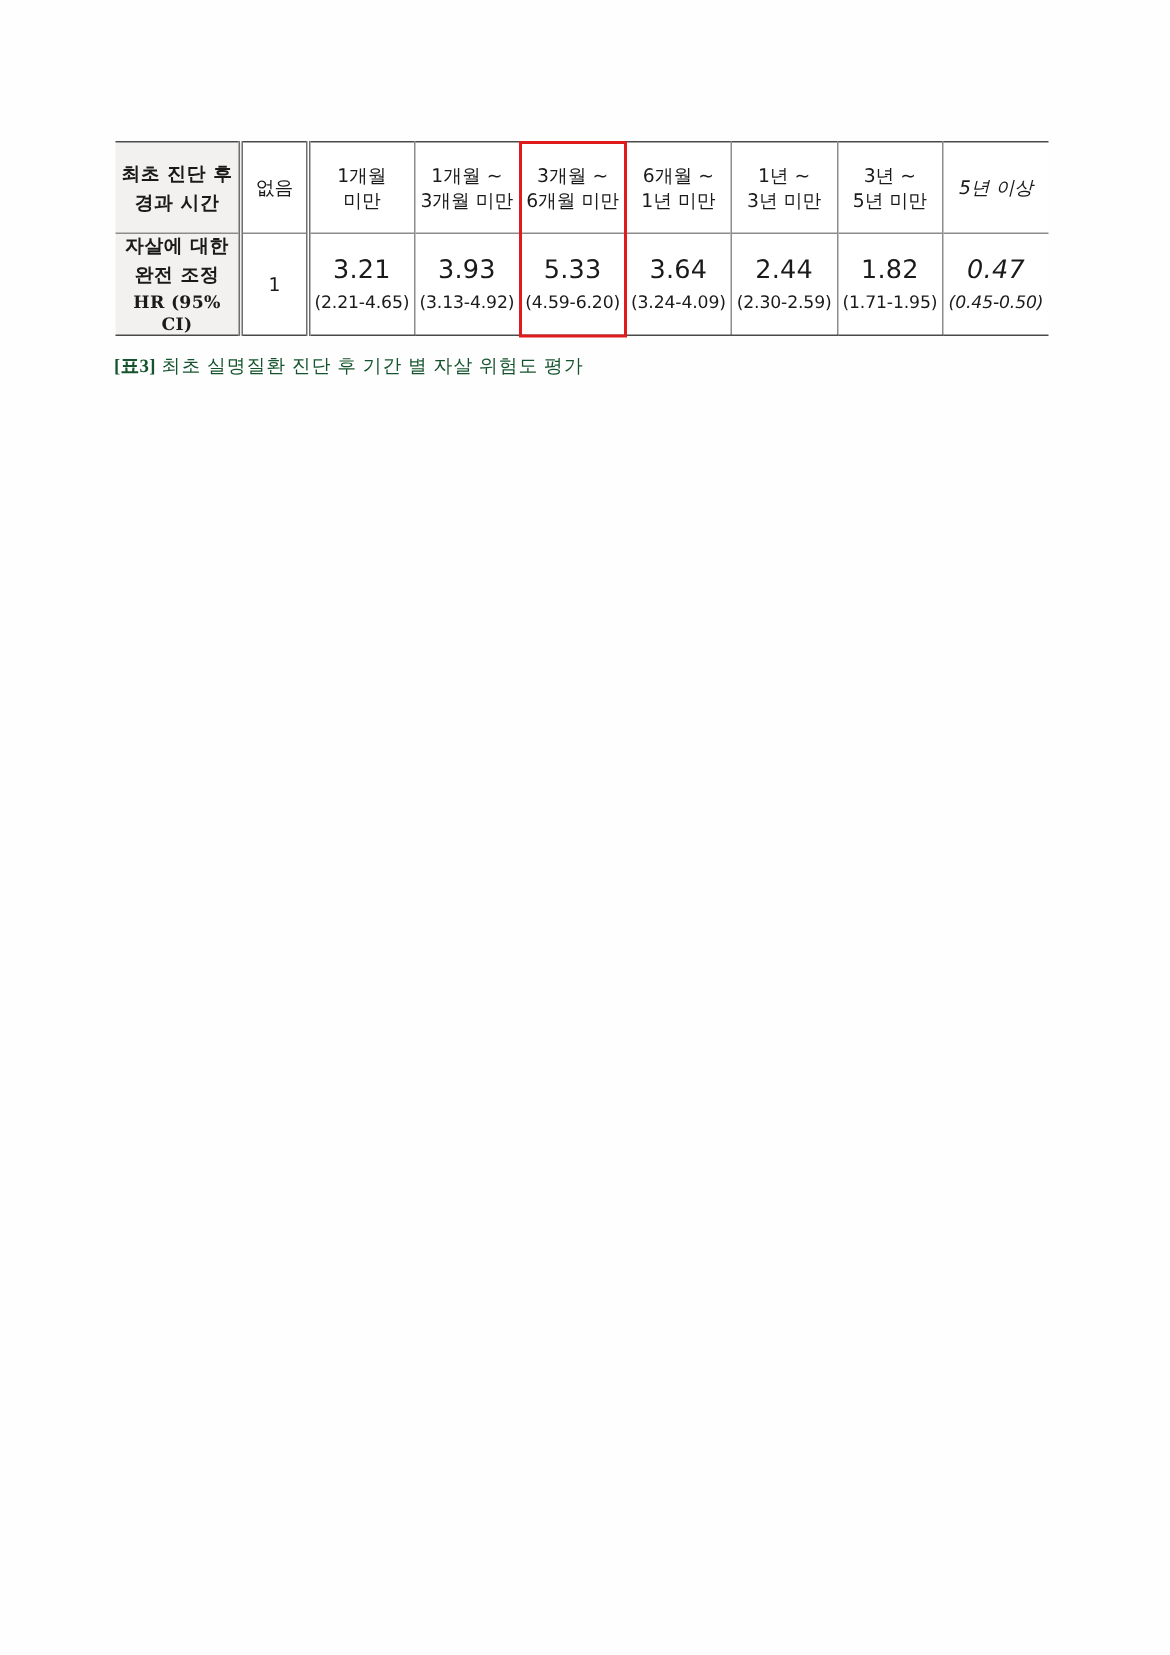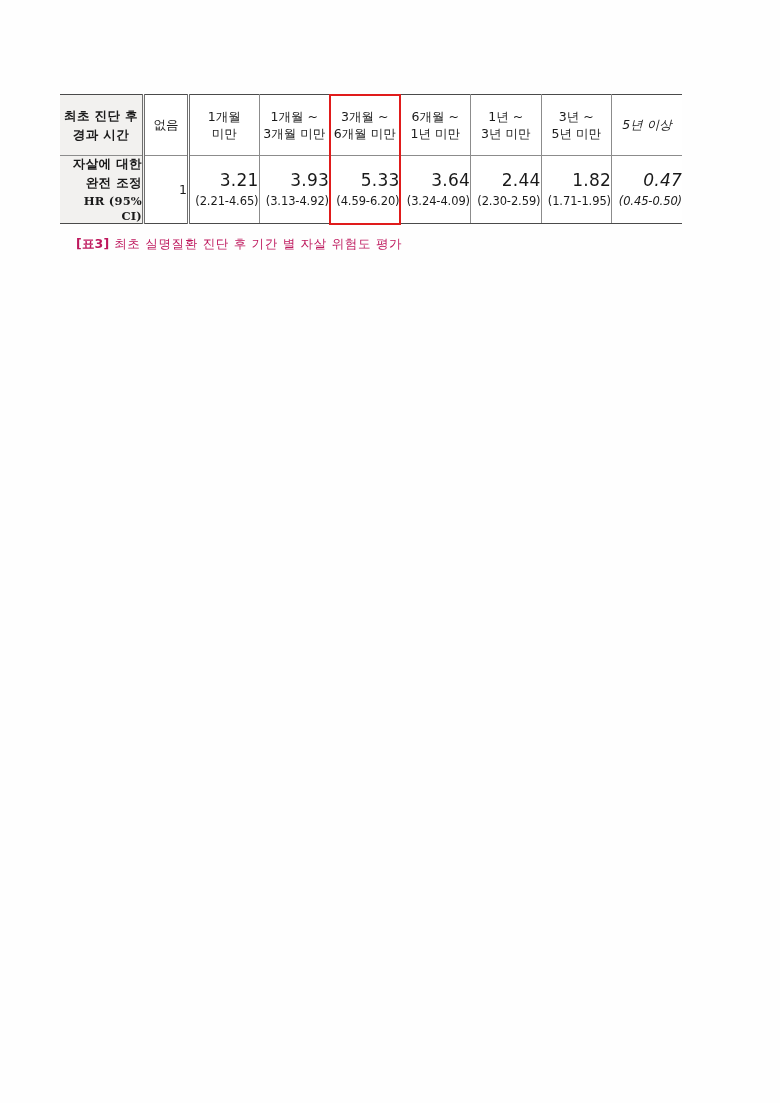--- a/index.html
+++ b/index.html
@@ -21,21 +21,21 @@
     position: absolute;
     left: 0;
     top: 0;
     width: 780px;
     height: 1103px;
     background: #fefefe;
   }
 
   .table-wrap {
     position: absolute;
-    left: 60px;
+    left: 77px;
     top: 94px;
     width: 622px;
   }
 
   table.hr-table {
     border-collapse: collapse;
     width: 622px;
     table-layout: fixed;
     background: #ffffff;
   }
@@ -90,21 +90,20 @@
   table.hr-table tr.header-row th.col-label {
     height: 60px;
   }
   table.hr-table tr.data-row td {
     height: 62px;
     font-size: 12.5px;
   }
 
   table.hr-table tr.data-row > td {
     border-top: 1px solid #8c8c8c;
-    text-align: right;
   }
   table.hr-table tr.data-row > td.col-label {
     border-top: 1px solid #8c8c8c;
   }
 
   .hdr-line { display: block; }
   .hdr-line + .hdr-line { margin-top: 1px; text-align: center; }
 
   .val-point {
     display: block;
@@ -137,22 +136,23 @@
     pointer-events: none;
     box-sizing: border-box;
   }
 
   .caption {
     position: absolute;
     left: 76px;
     top: 236px;
     font-size: 12.5px;
     letter-spacing: 0.7px;
-    color: #be185d;
+    color: #14532d;
     white-space: nowrap;
+    font-family: Liberation Serif, serif;
   }
   .caption b {
     font-weight: bold;
     letter-spacing: 0.2px;
   }
 </style>
 </head>
 <body>
 
 <div class="page">

